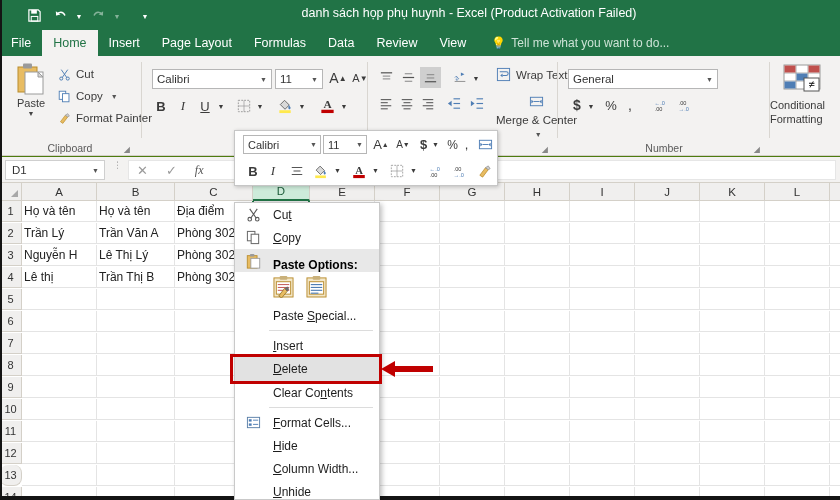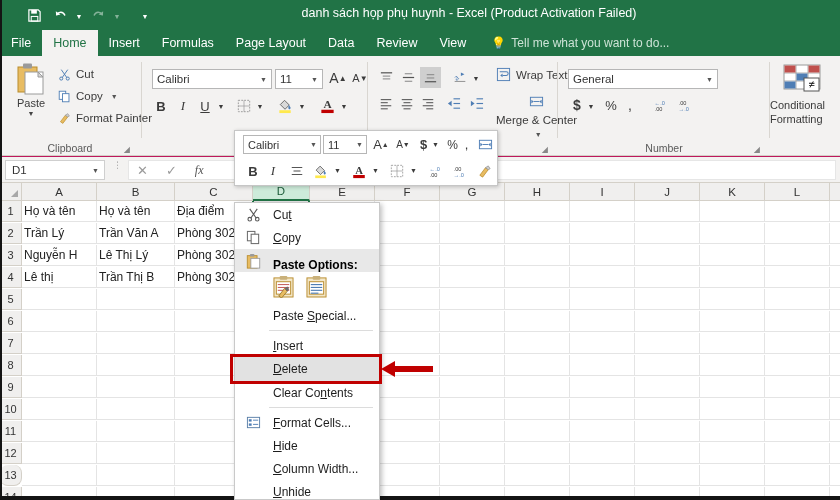--- a/index.html
+++ b/index.html
@@ -7,21 +7,21 @@
     margin: 0; padding: 0;
     width: 840px; height: 500px;
     overflow: hidden;
     font-family: "Liberation Sans", sans-serif;
     background: #ffffff;
   }
   #app {
     position: relative;
     width: 840px; height: 500px;
     overflow: hidden;
-    background: #be185d;
+    background: #4d7c0f;
   }
 
   
   .titlebar {
     position: absolute; left: 0; top: 0;
     width: 840px; height: 30px;
     background: #217346;
   }
   .qat {
     position: absolute; left: 22px; top: 4px;
@@ -346,22 +346,22 @@
       <div class="qat-caret dim">▼</div>
       <div class="qat-caret" style="margin-left:16px;">▼</div>
     </div>
     <div class="window-title">danh sách họp phụ huynh - Excel (Product Activation Failed)</div>
   </div>
 
   <div class="tabstrip">
     <div class="tab">File</div>
     <div class="tab active">Home</div>
     <div class="tab">Insert</div>
+    <div class="tab">Page Layout</div>
     <div class="tab">Formulas</div>
-    <div class="tab">Page Layout</div>
     <div class="tab">Data</div>
     <div class="tab">Review</div>
     <div class="tab">View</div>
     <div class="tellme">
       <span class="bulb">💡</span>
       <span>Tell me what you want to do...</span>
     </div>
   </div>
 
   <div class="ribbon">

